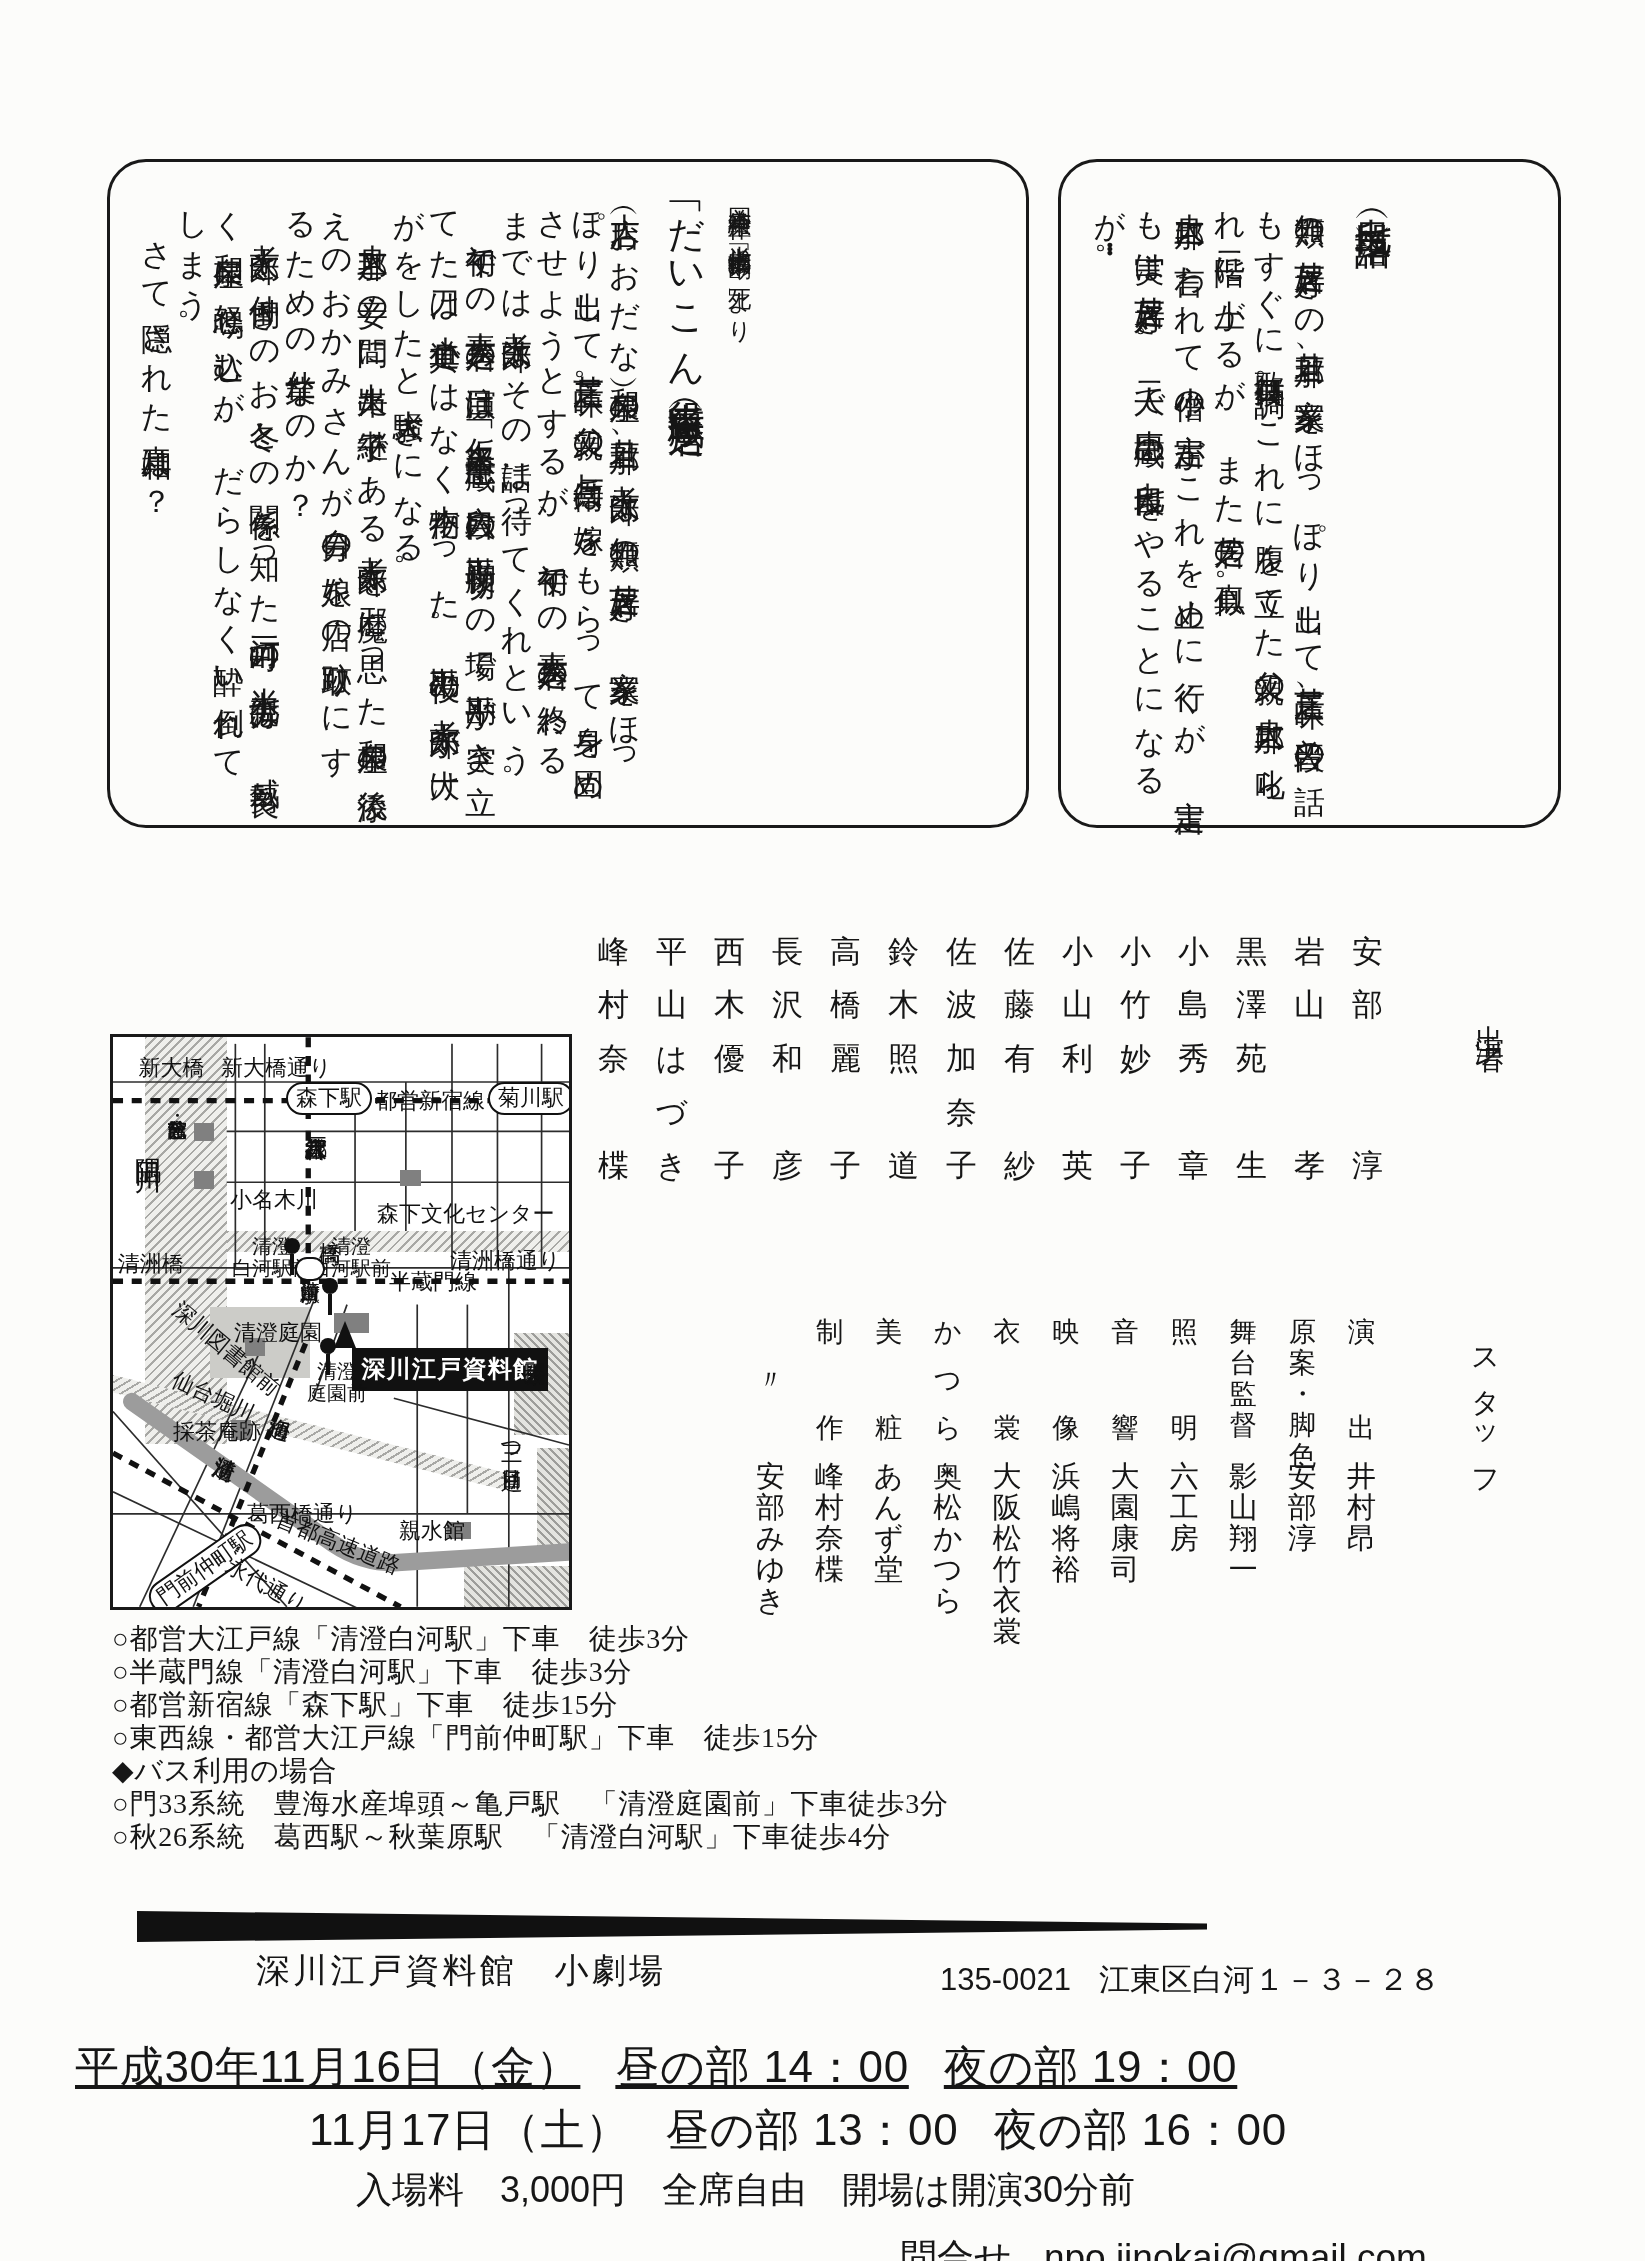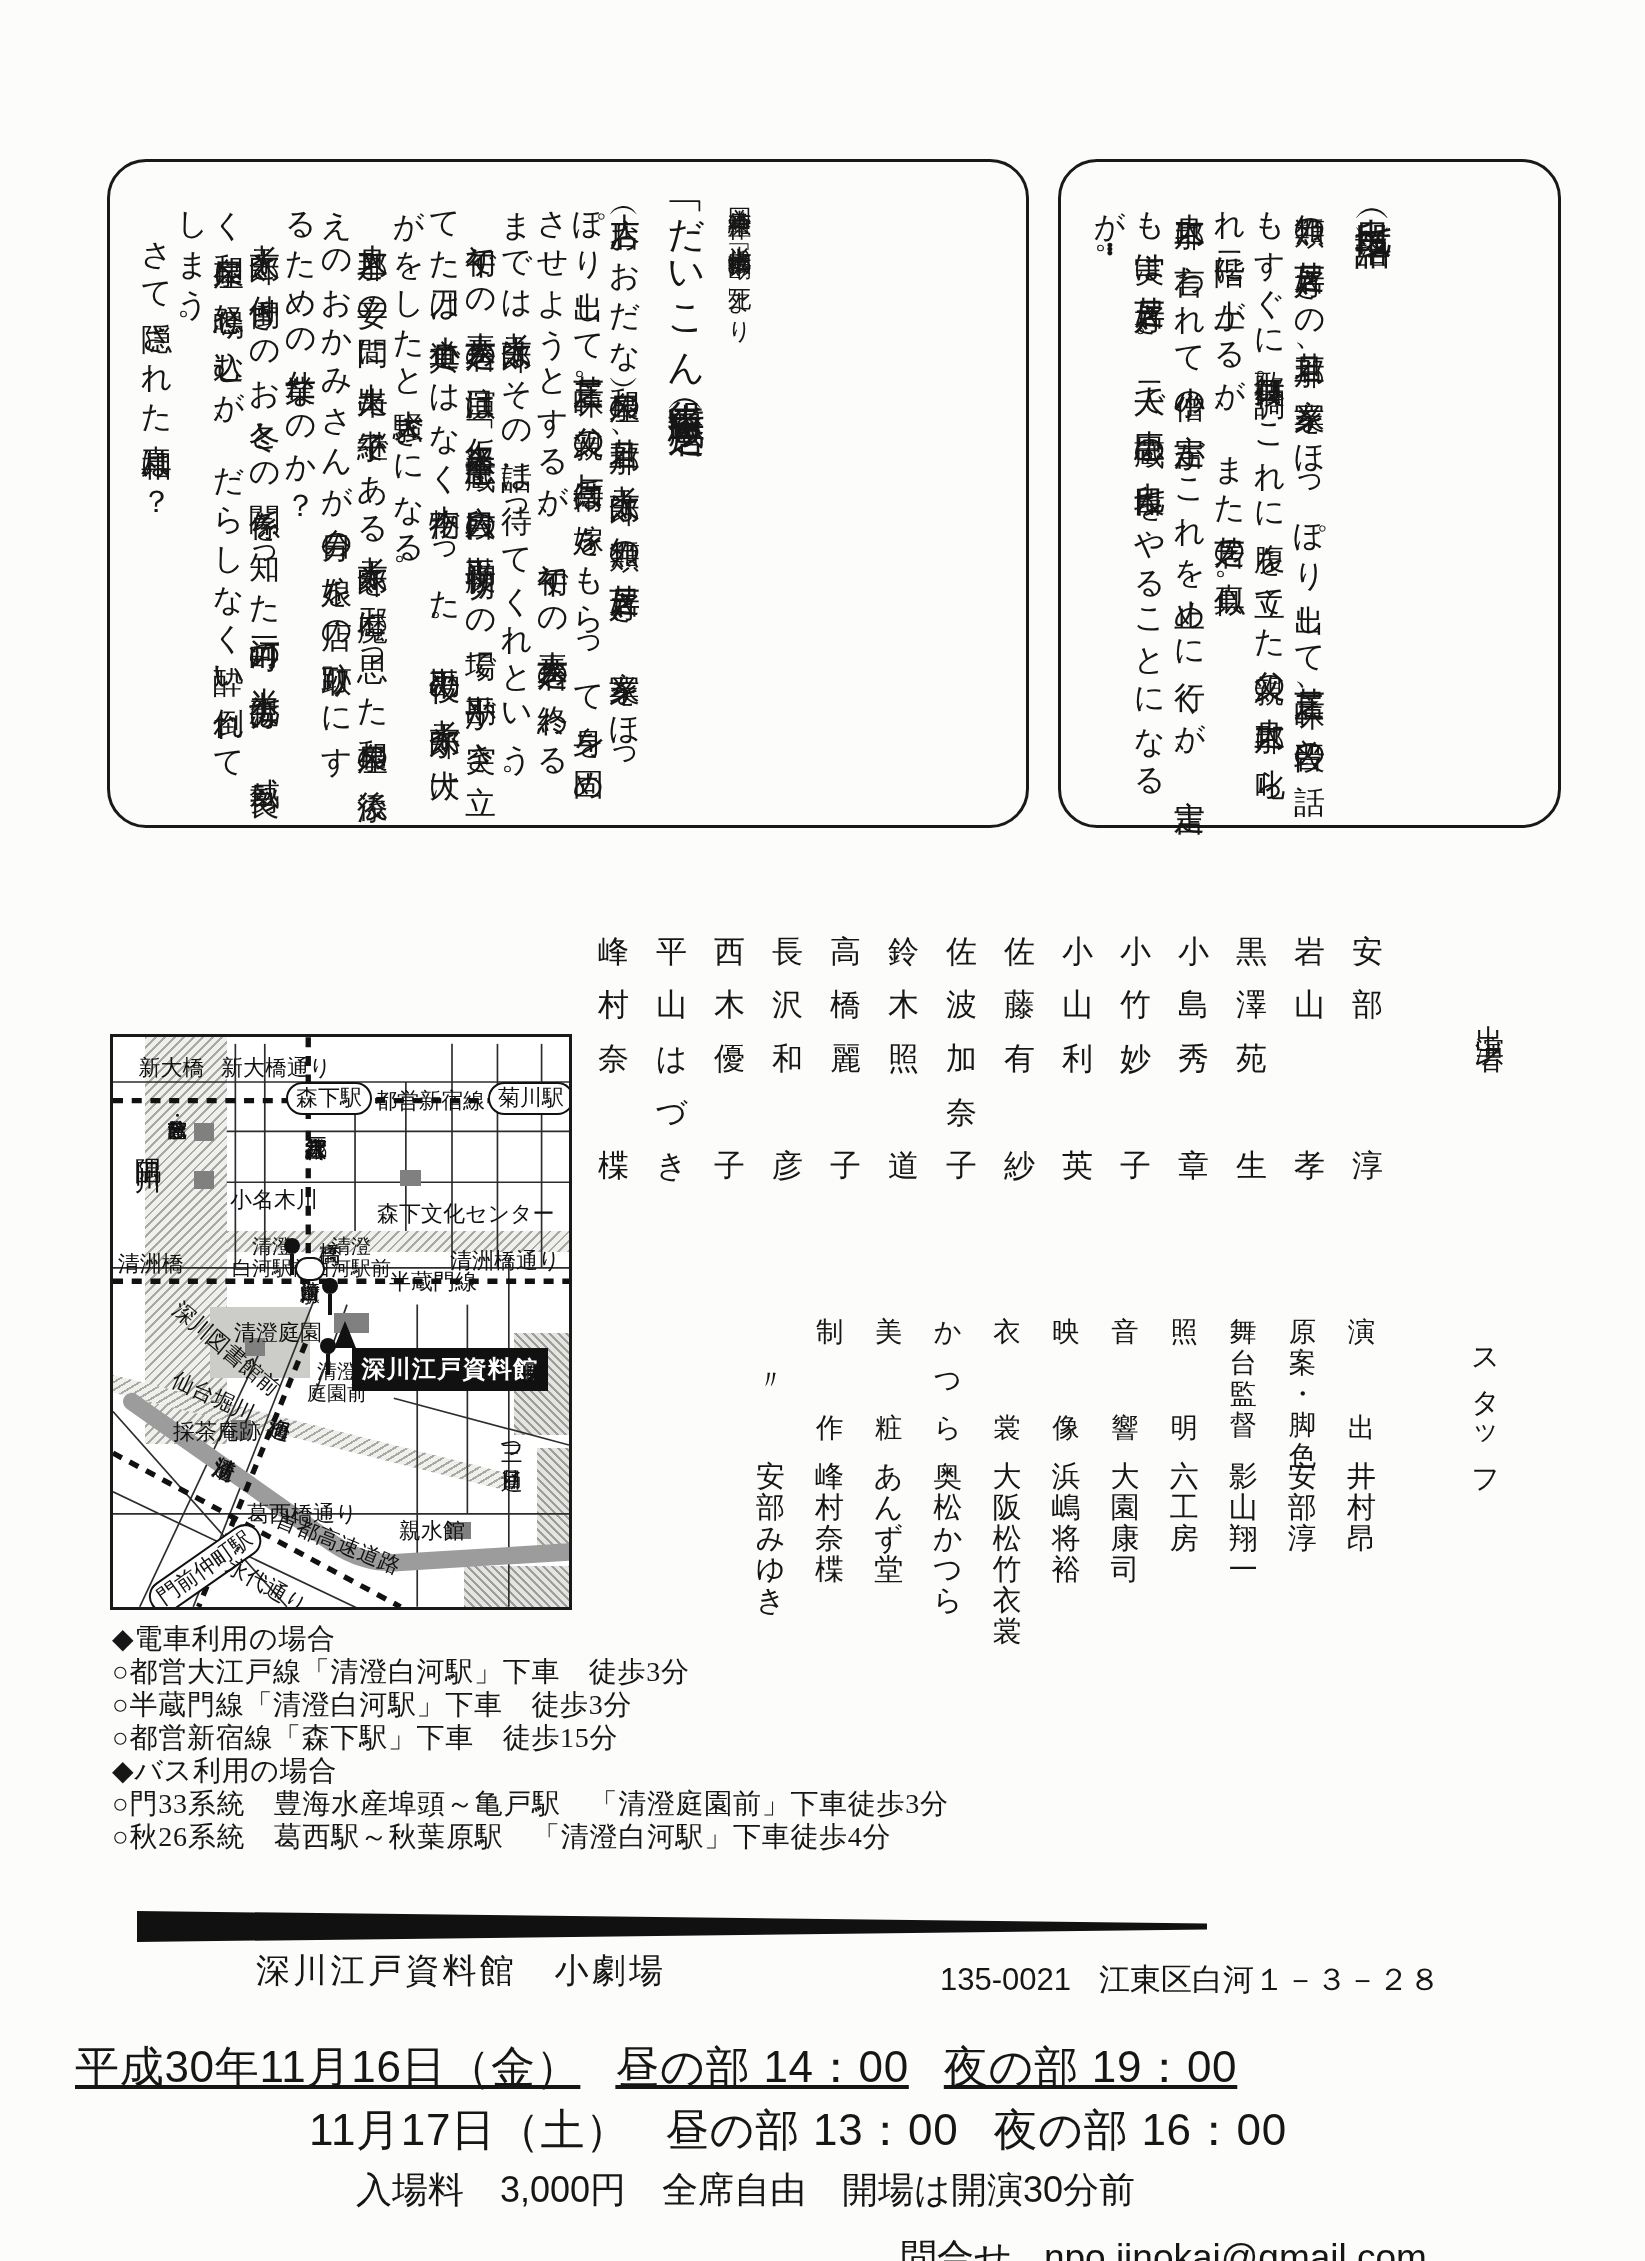--- a/index.html
+++ b/index.html
@@ -441,24 +441,24 @@
         <div class="map-label vert" style="left: 386px; top: 391px;">三つ目通り</div>
         <div class="map-label " style="left: 134px; top: 465px;">葛西橋通り</div>
         <div class="map-label " style="left: 286px; top: 482px;">親水館</div>
         <div class="map-label r22" style="left: 159px; top: 494px;">首都高速道路</div>
         <div class="map-label sta rm35" style="left: 27px; top: 515px;">門前仲町駅</div>
         <div class="map-label r30" style="left: 109px; top: 537px;">永代通り</div>
       </div>
   </div>
 
   <div class="access">
-      <div>◆電車利用の場合</div>
       <div>○都営大江戸線「清澄白河駅」下車　徒歩3分</div>
       <div>○半蔵門線「清澄白河駅」下車　徒歩3分</div>
       <div>○都営新宿線「森下駅」下車　徒歩15分</div>
+      <div>○東西線・都営大江戸線「門前仲町駅」下車　徒歩15分</div>
       <div>◆バス利用の場合</div>
       <div>○門33系統　豊海水産埠頭～亀戸駅　「清澄庭園前」下車徒歩3分</div>
       <div>○秋26系統　葛西駅～秋葉原駅　「清澄白河駅」下車徒歩4分</div>
     </div>
 
   <div class="bar"></div>
   <div class="venue-line sans">深川江戸資料館　小劇場</div>
   <div class="addr-line sans">
     <span>135-0021</span><span class="gap">江東区白河１－３－２８</span>
   </div>

